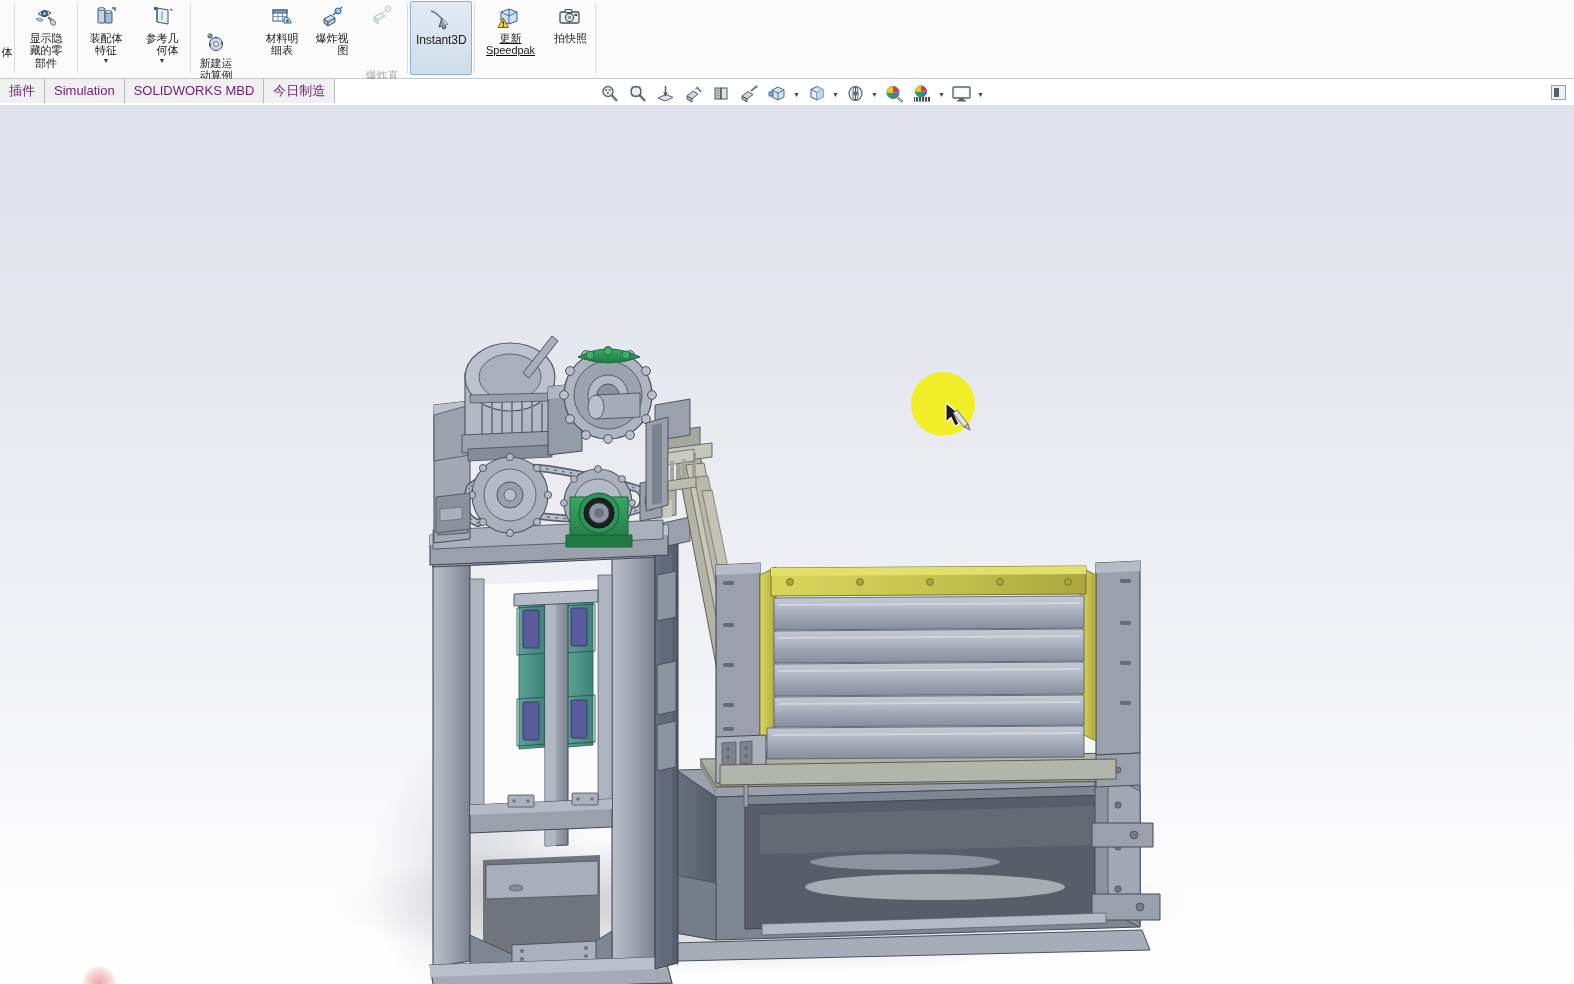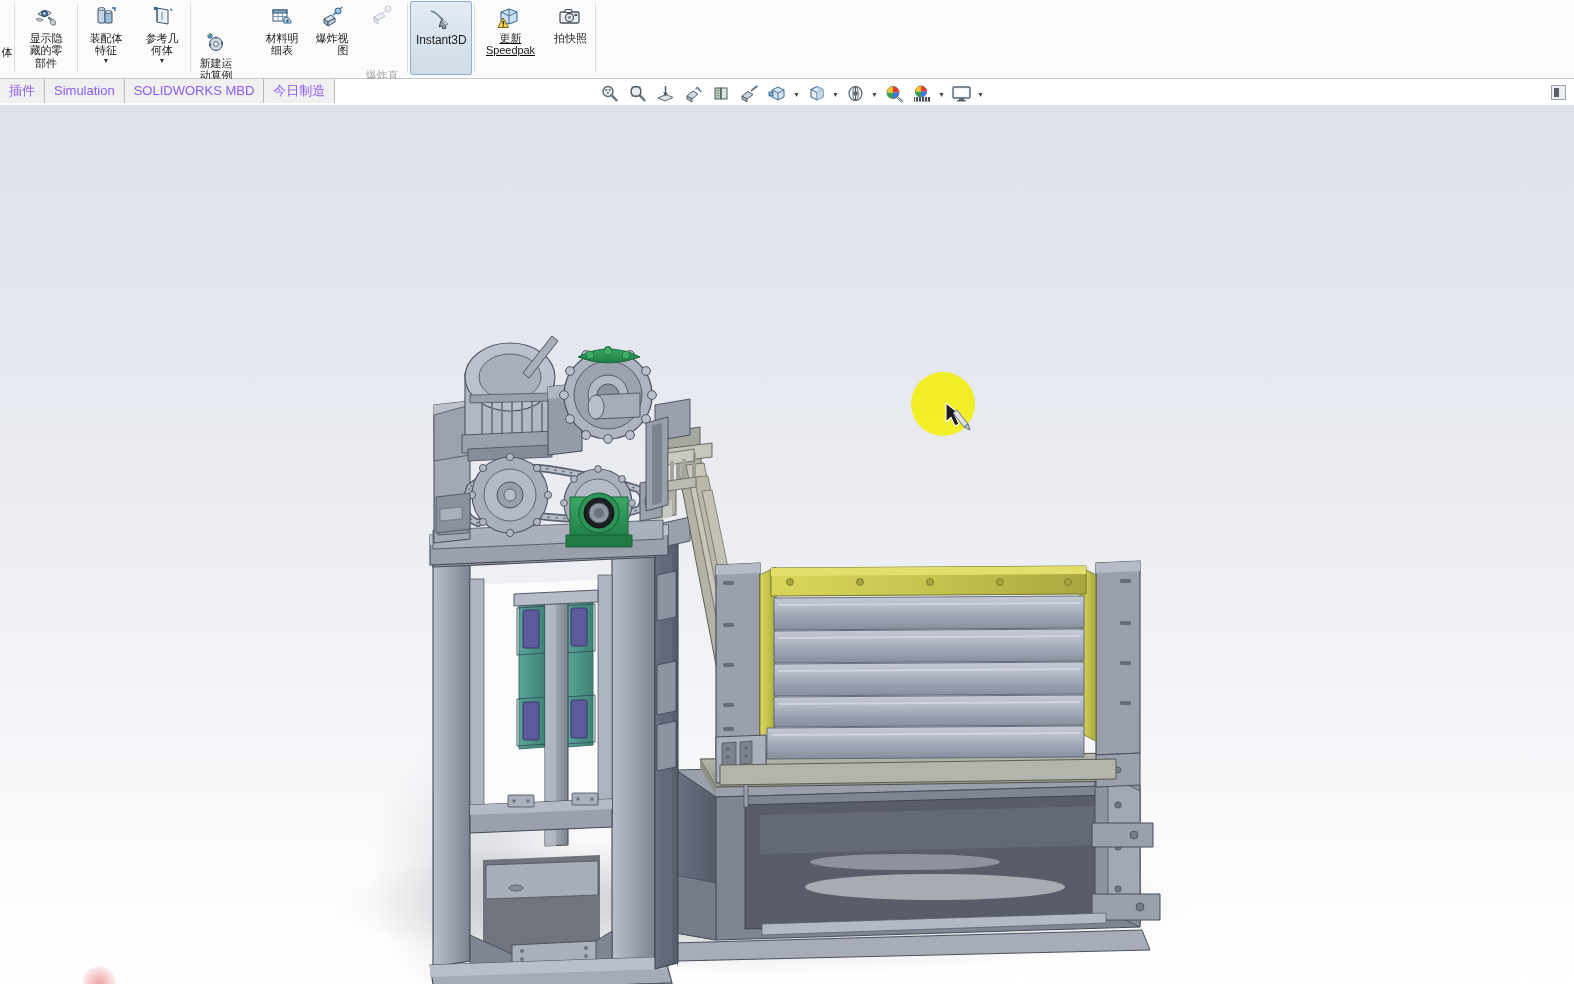--- a/index.html
+++ b/index.html
@@ -48,21 +48,21 @@
 
   
   #tabstrip {
     position:absolute; left:0; top:79px; width:1574px; height:26px;
     background:#ffffff;
     display:flex; align-items:flex-start;
   }
   .tab {
     height:24px; line-height:24px;
     padding:0 9px;
-    font-size:13px; color:#8b5cf6;
+    font-size:13px; color:#701a75;
     border-right:1px solid #b9b9b9;
     background:#f0f0f0;
     cursor:default;
     white-space:nowrap;
   }
   .tab:first-child { border-left:none; }
 
   
   #viewbar {
     position:absolute; left:596px; top:80px; height:26px;
@@ -145,21 +145,21 @@
             <rect x="12" y="7" width="7" height="11" rx="1" fill="#9dbdd8" stroke="#3c5670" stroke-width="1"></rect>
             <ellipse cx="8.5" cy="4" rx="3.5" ry="1.4" fill="#e2ecf5" stroke="#3c5670" stroke-width=".9"></ellipse>
             <ellipse cx="15.5" cy="7" rx="3.5" ry="1.4" fill="#e2ecf5" stroke="#3c5670" stroke-width=".9"></ellipse>
             <path d="M19 3 l3 0 0 3" stroke="#2f628f" stroke-width="1.4" fill="none"></path>
           </svg>
         </span>
         <span class="rlabel">装配体
 特征</span>
         <span class="rcaret">▼</span>
       </div>
-      <div class="rbtn" style="min-width:56px;">
+      <div class="rbtn" style="min-width:56px;text-align:right;">
         <span class="ricon">
           <svg width="26" height="24" viewBox="0 0 26 24">
             <path d="M8 3 L19 5 L19 19 L8 17 Z" fill="#e9eff5" stroke="#3c5670" stroke-width="1"></path>
             <path d="M8 3 L8 17" stroke="#3c5670" stroke-width="1"></path>
             <rect x="5" y="2" width="3" height="3" fill="#2f628f"></rect>
             <path d="M13 7 L13 15" stroke="#5b7fa3" stroke-width=".9"></path>
             <path d="M21 4 l2.5 1.5" stroke="#2f628f" stroke-width="1.1"></path>
           </svg>
         </span>
         <span class="rlabel">参考几

